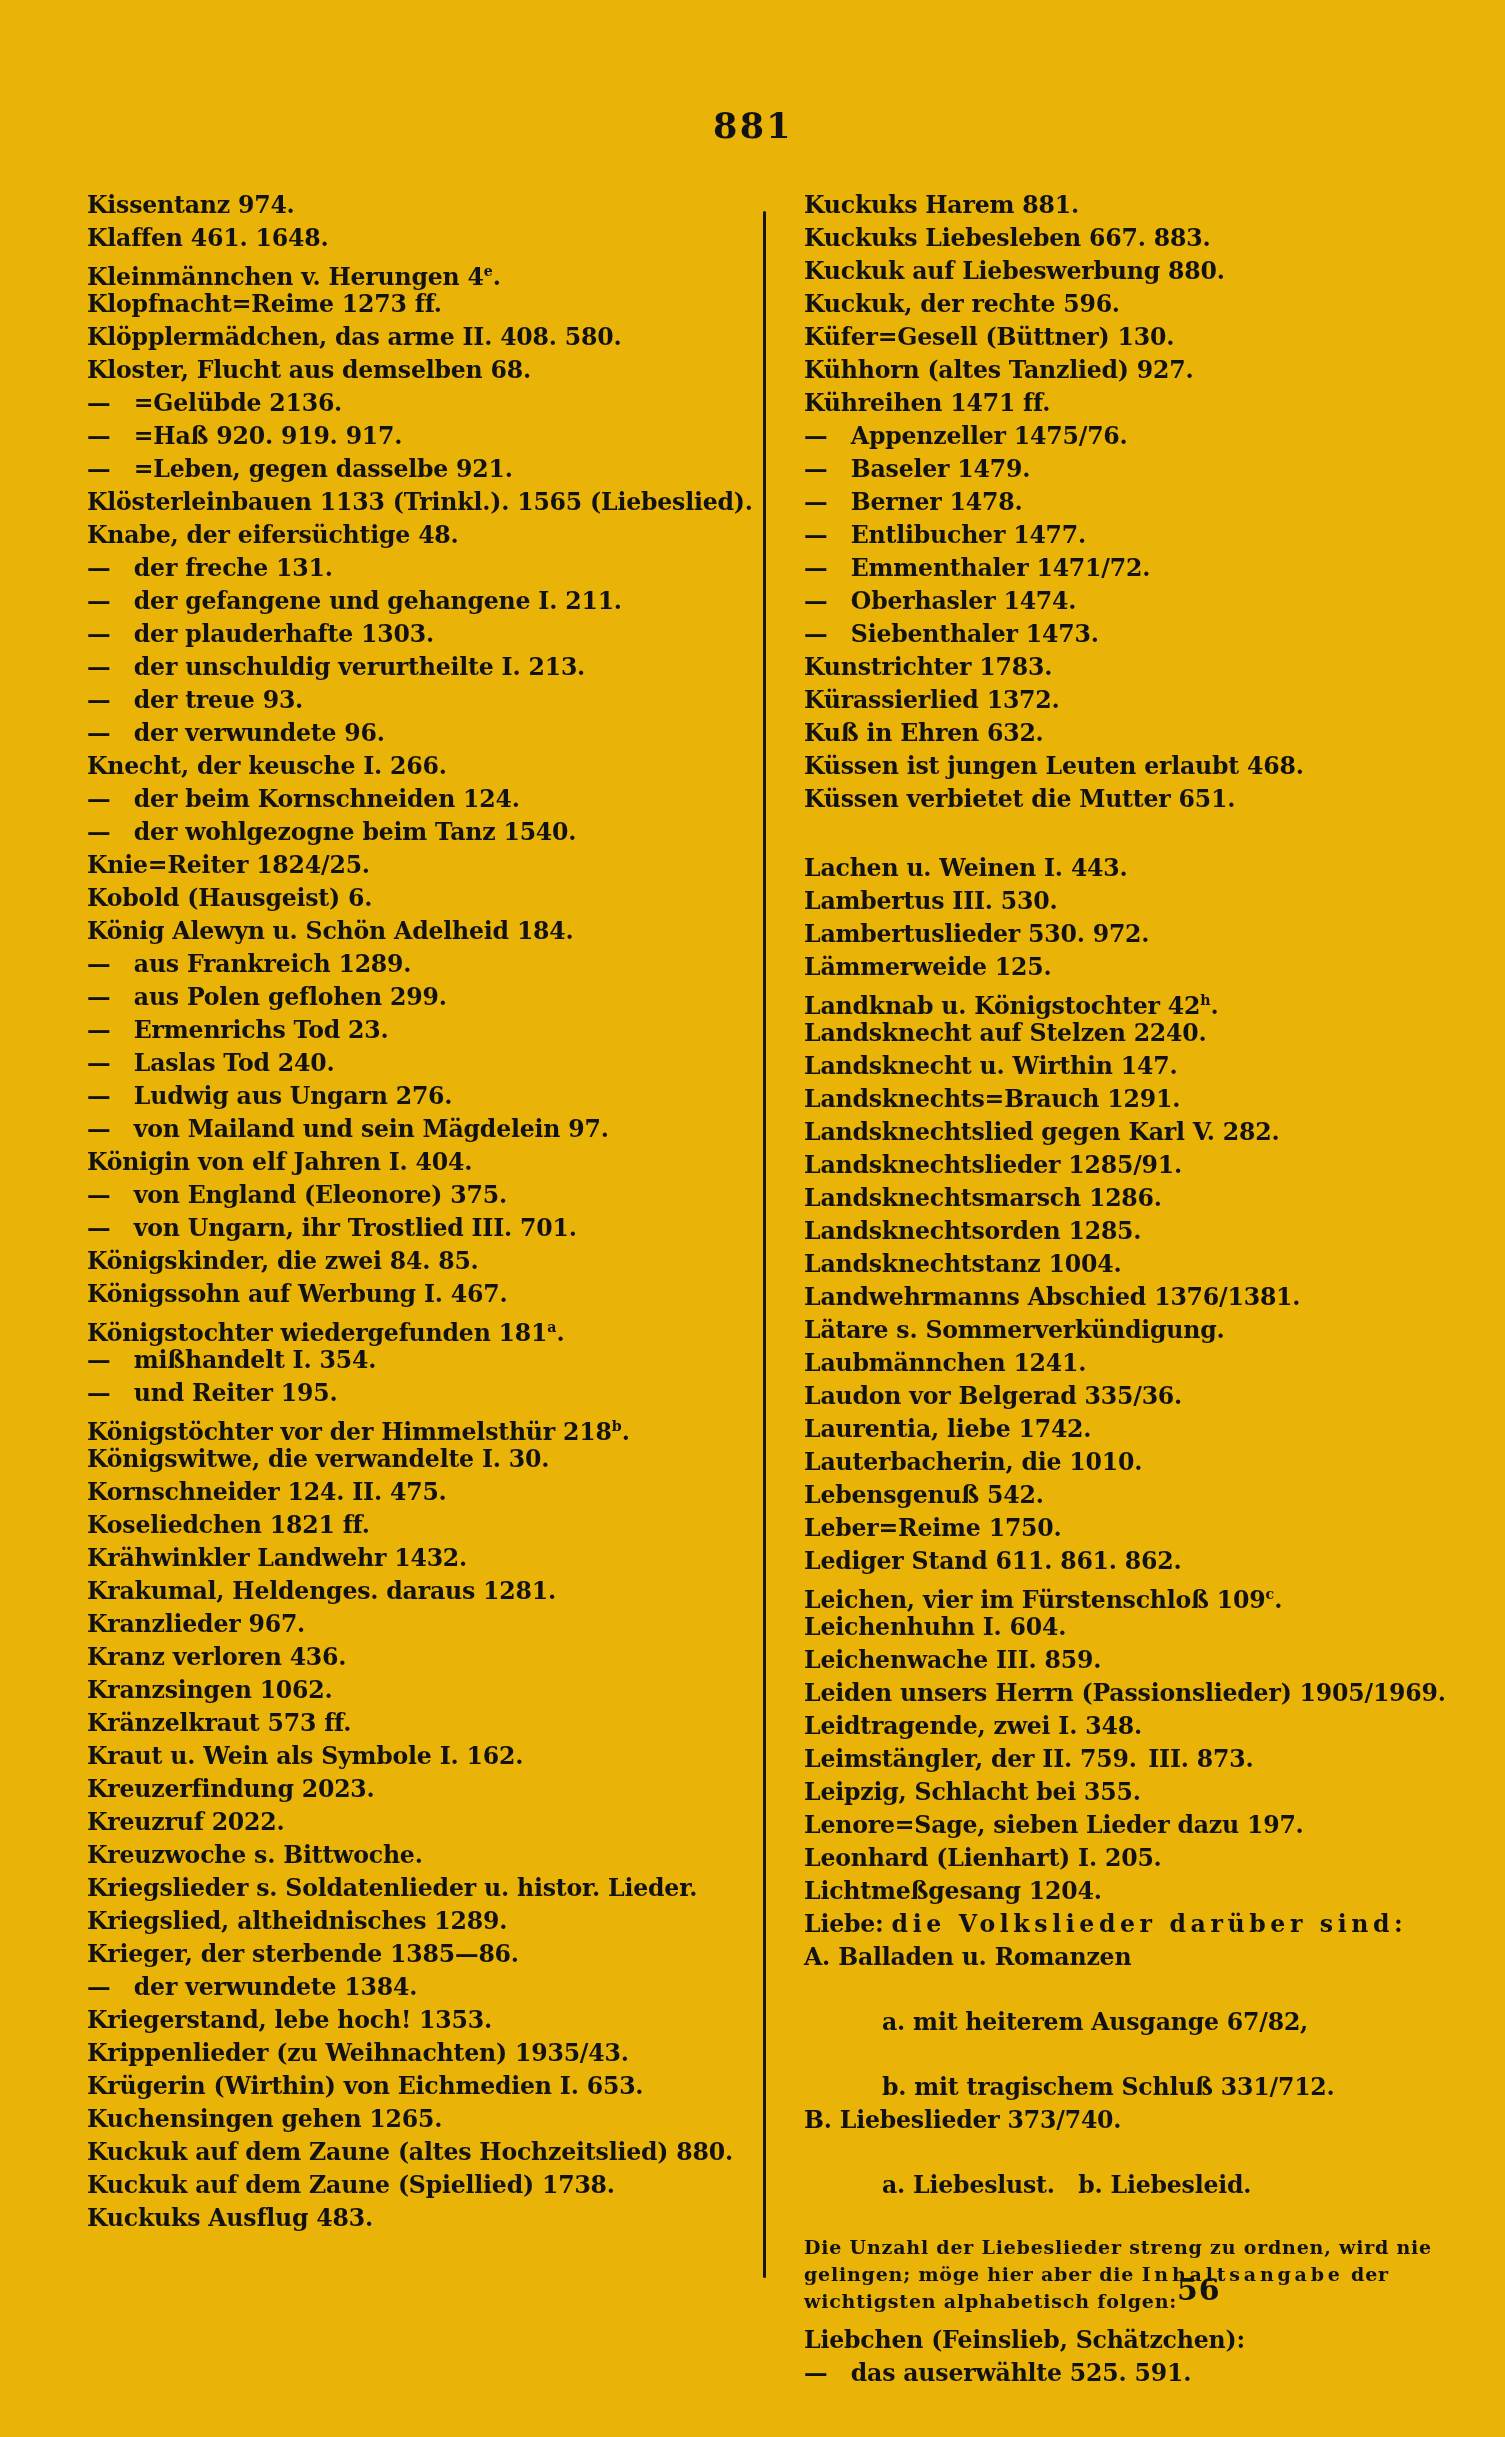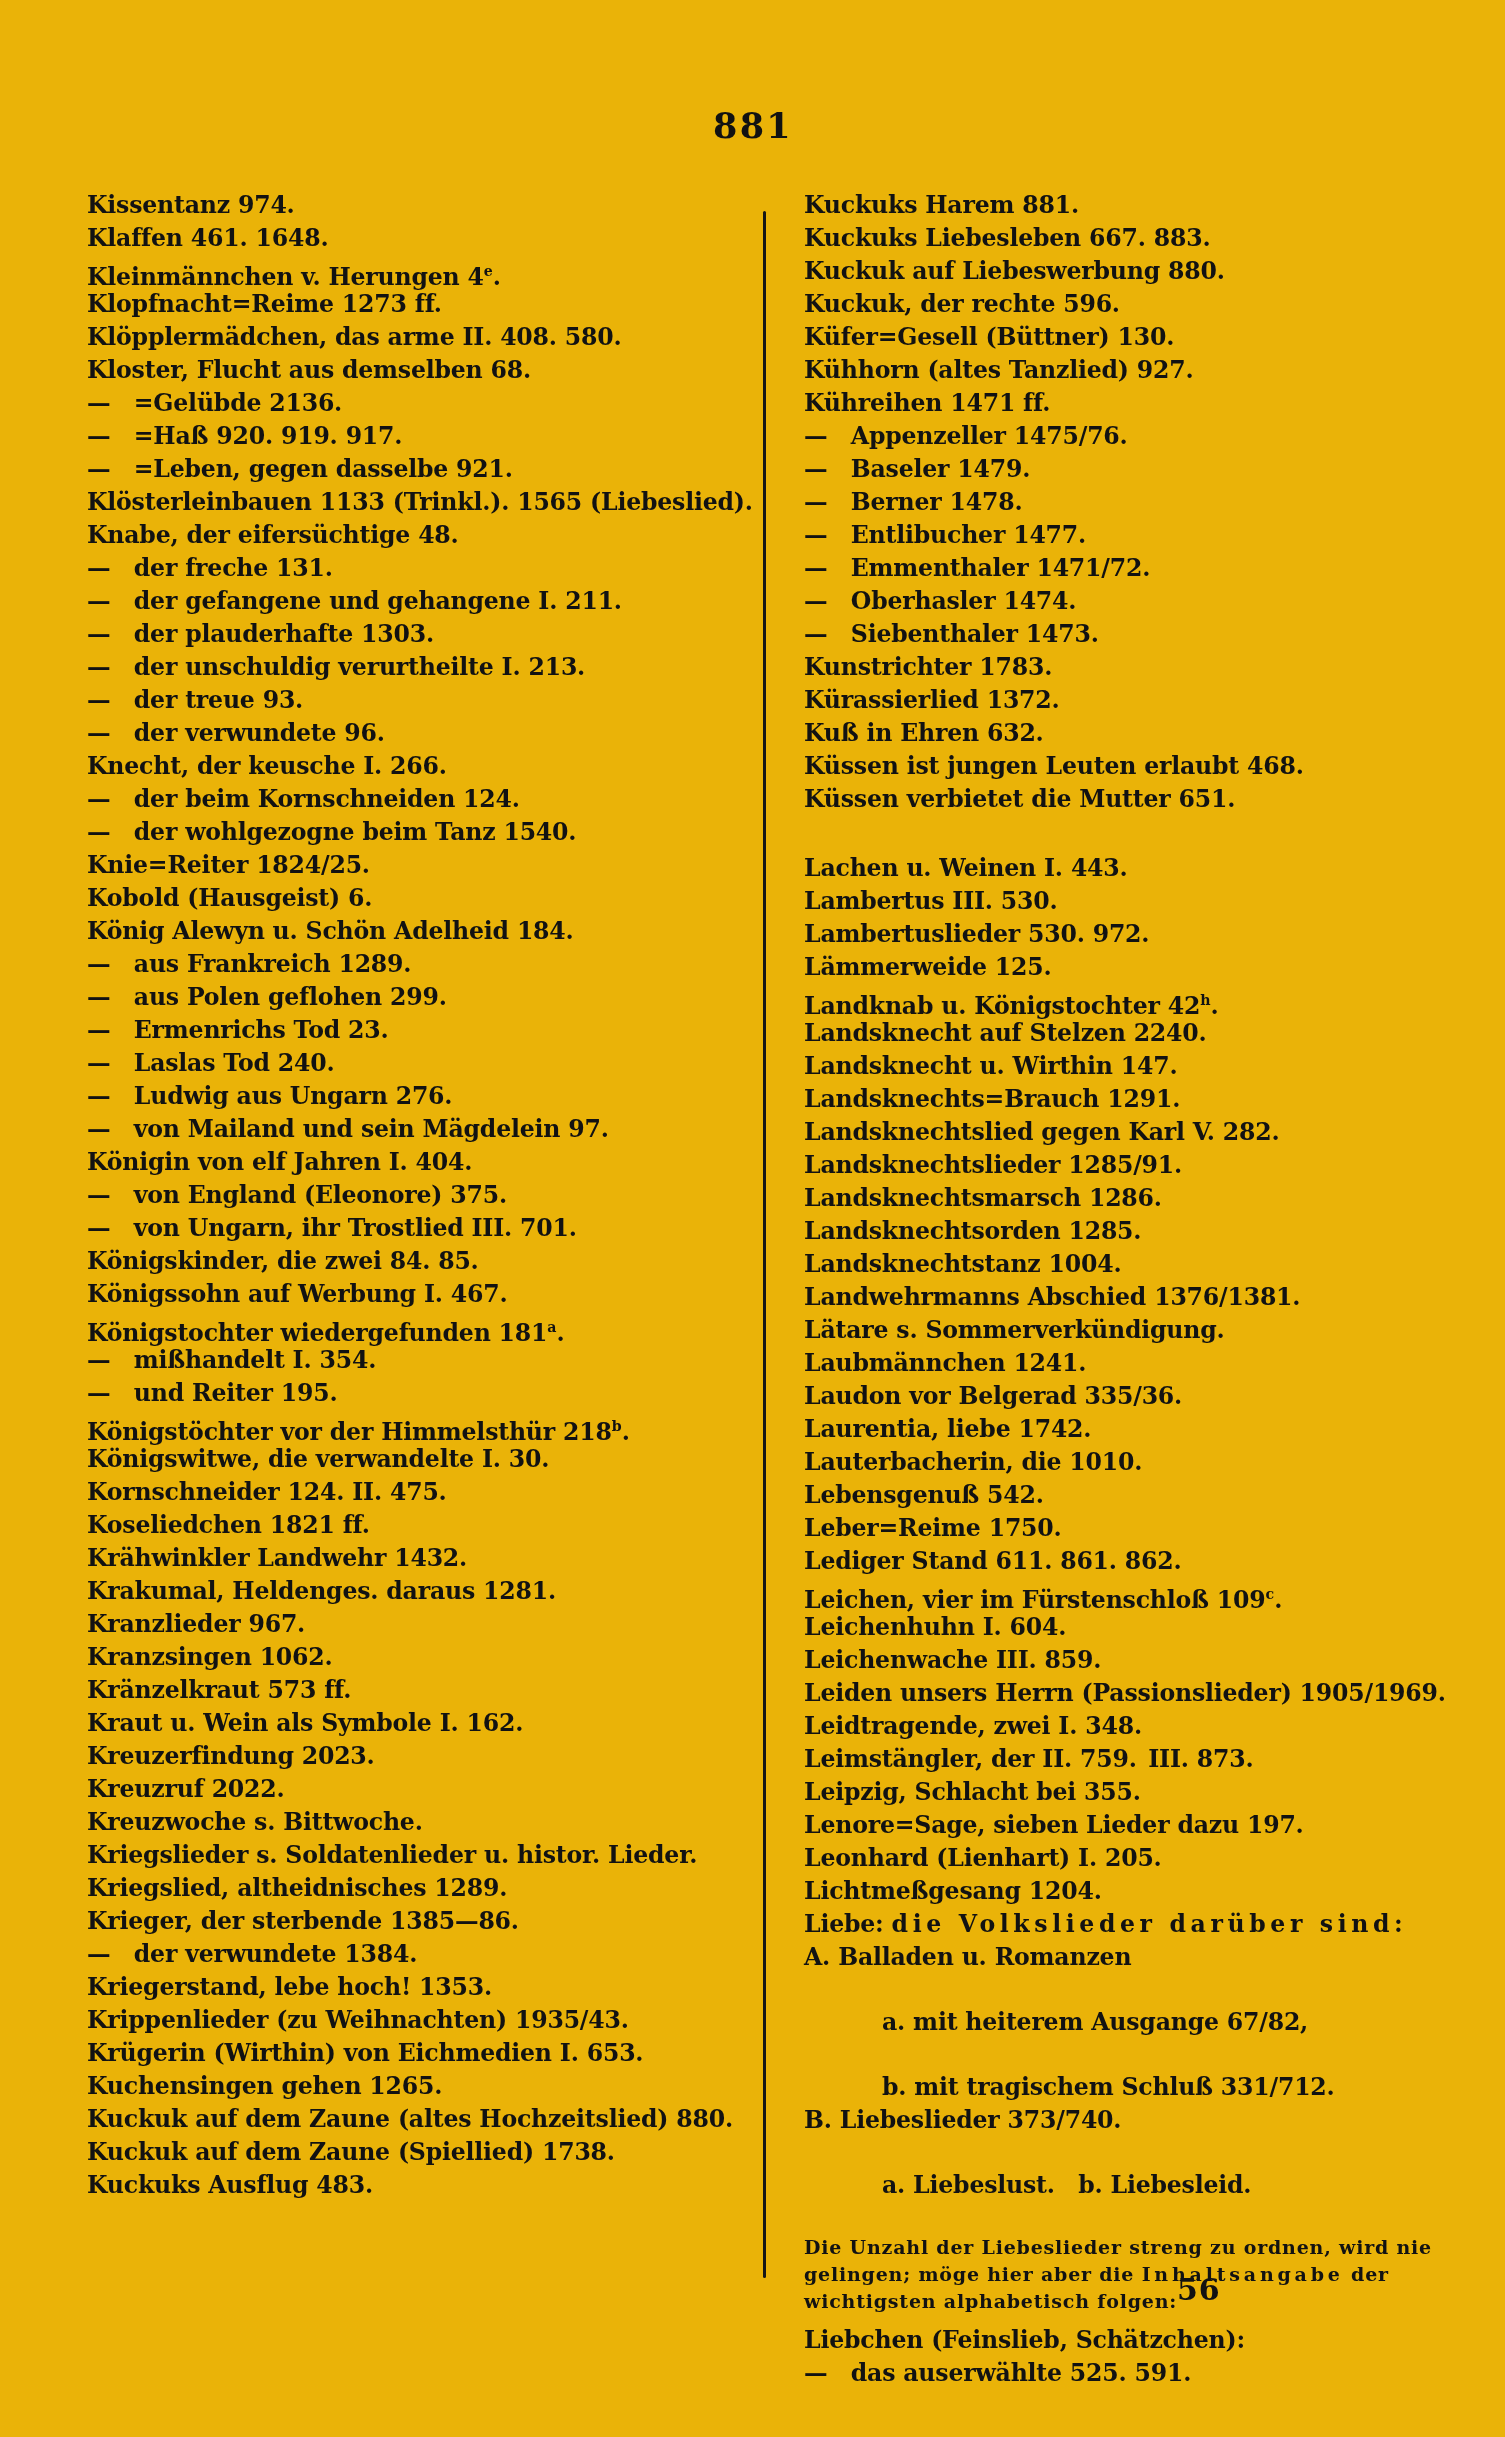--- a/index.html
+++ b/index.html
@@ -89,20 +89,21 @@
       <div class="line"><span>Königstochter wiedergefunden 181</span><span class="sup">a</span><span>.</span></div>
       <div class="line">— mißhandelt I. 354.</div>
       <div class="line">— und Reiter 195.</div>
       <div class="line"><span>Königstöchter vor der Himmelsthür 218</span><span class="sup">b</span><span>.</span></div>
       <div class="line">Königswitwe, die verwandelte I. 30.</div>
       <div class="line">Kornschneider 124. II. 475.</div>
       <div class="line">Koseliedchen 1821 ff.</div>
       <div class="line">Krähwinkler Landwehr 1432.</div>
       <div class="line">Krakumal, Heldenges. daraus 1281.</div>
       <div class="line">Kranzlieder 967.</div>
+      <div class="line">Kranz verloren 436.</div>
       <div class="line">Kranzsingen 1062.</div>
       <div class="line">Kränzelkraut 573 ff.</div>
       <div class="line">Kraut u. Wein als Symbole I. 162.</div>
       <div class="line">Kreuzerfindung 2023.</div>
       <div class="line">Kreuzruf 2022.</div>
       <div class="line">Kreuzwoche s. Bittwoche.</div>
       <div class="line">Kriegslieder s. Soldatenlieder u. histor. Lieder.</div>
       <div class="line">Kriegslied, altheidnisches 1289.</div>
       <div class="line">Krieger, der sterbende 1385—86.</div>
       <div class="line">— der verwundete 1384.</div>

